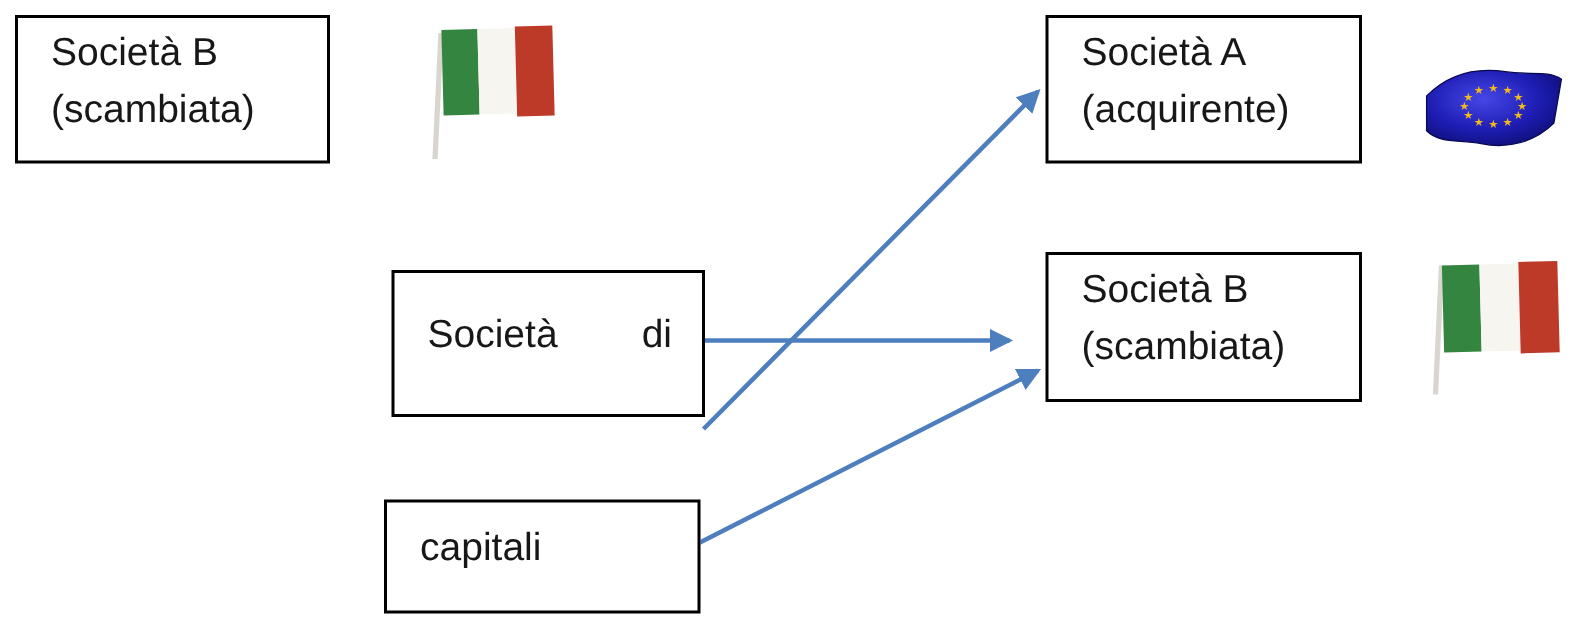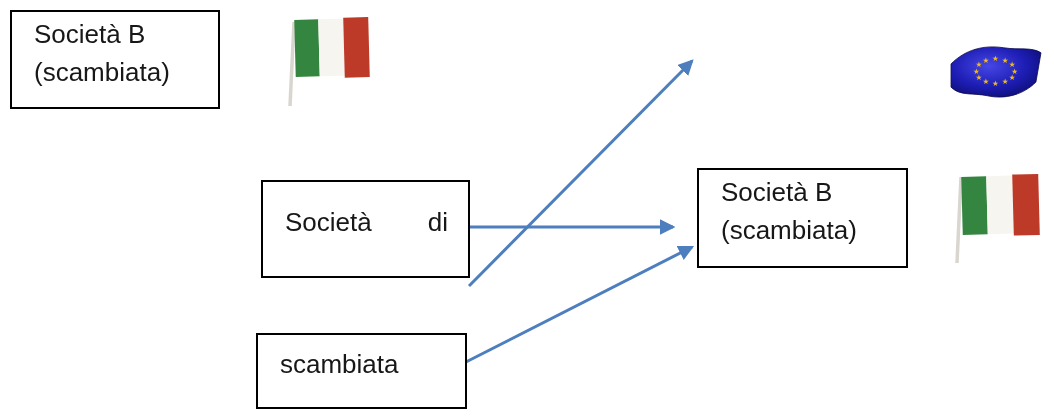--- a/index.html
+++ b/index.html
@@ -47,35 +47,39 @@
     <line x1="469" y1="286" x2="692" y2="61" stroke-width="3" marker-end="url(#ah)" stroke="#4d7ebd"></line>
     <line x1="470" y1="227" x2="673" y2="227" stroke-width="3" marker-end="url(#ah)" stroke="#4d7ebd"></line>
     <line x1="464" y1="363" x2="692" y2="247" stroke-width="3" marker-end="url(#ah)" stroke="#4d7ebd"></line>
   </svg>
 
   <div class="box" id="box-b-left">
     <div class="line">Società B</div>
     <div class="line">(scambiata)</div>
   </div>
 
+  <div class="box" id="box-a-right">
+    <div class="line">Società A</div>
+    <div class="line">(acquirente)</div>
+  </div>
 
   <div class="box" id="box-capitali">
     <div class="line justified">
       <span>Società</span>
       <span>di</span>
     </div>
   </div>
 
   <div class="box" id="box-b-right">
     <div class="line">Società B</div>
     <div class="line">(scambiata)</div>
   </div>
 
   <div class="box" id="box-controllo">
-    <div class="line">scambiata</div>
+    <div class="line">capitali</div>
   </div>
 
   <svg class="flag" id="flag-italy-top" viewBox="0 0 90 95">
     <line x1="13" y1="9" x2="9" y2="93" stroke-width="3.5" stroke="#d8d6ce"></line>
     <g transform="rotate(-1.5 50 35)">
       <rect x="14" y="6" width="24" height="57" fill="#338540"></rect>
       <rect x="38" y="6" width="25" height="57" fill="#f7f5f0"></rect>
       <rect x="63" y="5" width="25" height="60" fill="#bd3a28"></rect>
     </g>
   </svg>

